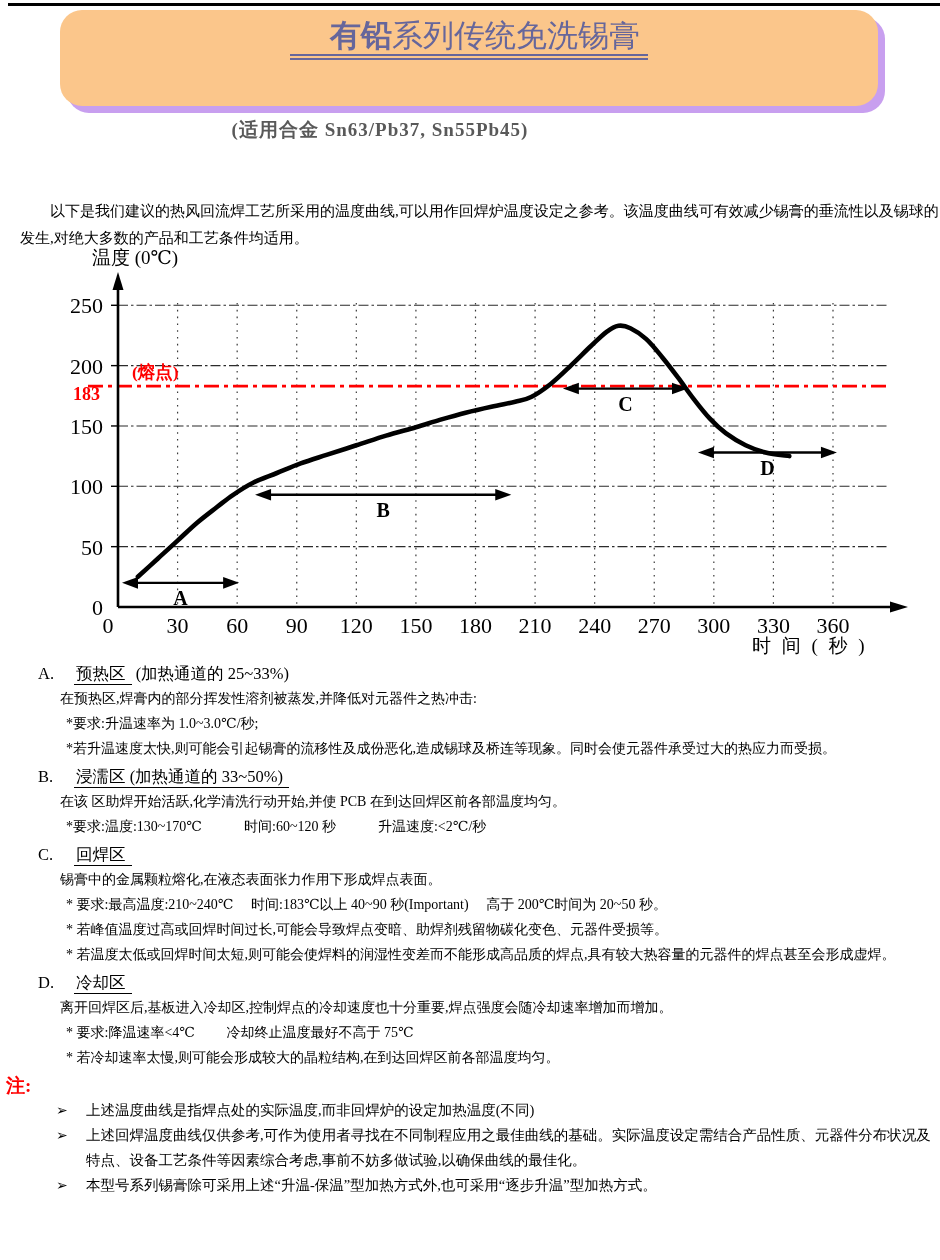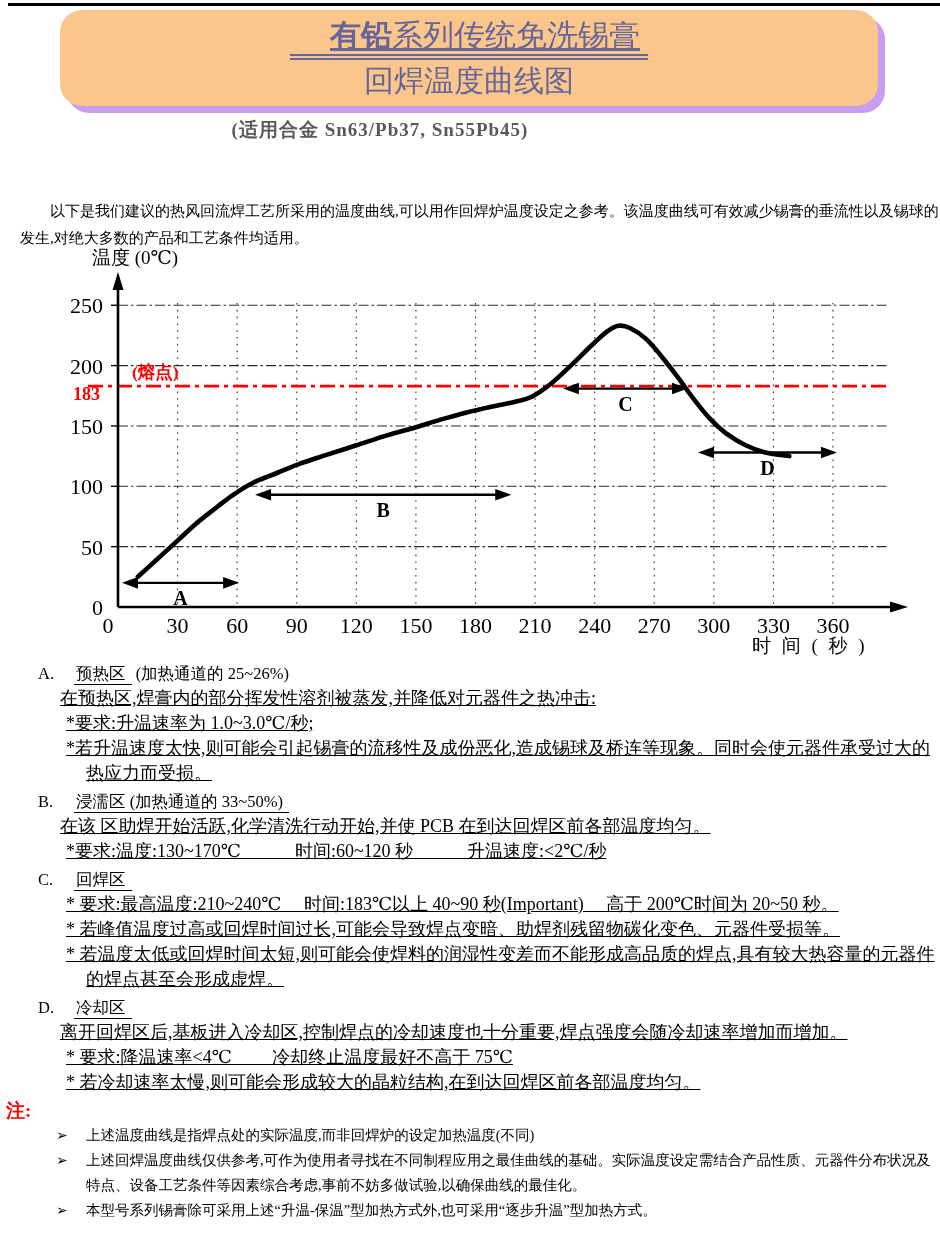--- a/index.html
+++ b/index.html
@@ -1,50 +1,49 @@
 <!DOCTYPE html>
 <html><head>
 <meta charset="utf-8">
 <style>
   html,body{margin:0;padding:0;background:#fff;}
   .page{position:relative;width:940px;height:1260px;background:#fff;overflow:hidden;
         font-family:"Liberation Serif","DejaVu Serif",serif;color:#000;}
   .top-rule{position:absolute;left:8px;top:3px;width:932px;border-top:3px solid #000;}
   .banner{position:absolute;left:60px;top:10px;width:818px;height:96px;background:#FBC68B;
           border-radius:22px;box-shadow:7px 7px 0 0 #C89FEF;text-align:center;box-sizing:border-box;padding-top:3px;}
-  .t1{font-size:31px;color:#66669B;line-height:46px;font-weight:normal;text-decoration:underline;}
+  .t1{font-size:31px;color:#66669B;line-height:46px;font-weight:normal;}
   .t1 .u{border-bottom:6px double #66669B;padding:0 8px 1px 40px;}
   .t1 .bold{font-weight:bold;}
   .t2{font-size:30px;color:#66669B;line-height:44px;}
   .subtitle{position:absolute;left:0;top:117px;width:760px;text-align:center;
             font-size:19px;font-weight:bold;color:#595959;letter-spacing:1px;}
   .intro{position:absolute;left:8px;top:186px;width:926px;font-size:15px;line-height:27px;
          text-indent:2em;margin:12px;}
   .chart{position:absolute;left:0;top:246px;width:940px;height:418px;}
   .content{position:absolute;left:0;top:658px;width:940px;}
   .sec-head{font-size:16.5px;line-height:25px;margin-top:3px;}
   .sec-head .ltr{display:inline-block;margin-left:38px;width:36px;}
   .sec-head .und{border-bottom:1.2px solid #000;padding:0 6px 1px 2px;}
-  .ln{font-size:18px;line-height:25px;white-space:pre-wrap;margin:0;text-decoration:underline;}
+  .ln{font-size:14px;line-height:25px;white-space:pre-wrap;margin:0;}
   .ln.desc{padding-left:60px;}
   .ln.star{padding-left:86px;text-indent:-20px;}
   .notes-label{margin:4px 0 0 6px;font-size:19px;line-height:24px;font-weight:bold;color:#FF0000;}
   .note{position:relative;font-size:14.5px;line-height:25px;padding-left:86px;white-space:pre-wrap;}
   .note .bullet{position:absolute;left:56px;top:0;font-size:14px;}
   svg text{font-family:"Liberation Serif","DejaVu Serif",serif;}
 </style>
 </head>
 <body>
 
 <div class="page">
   <div class="top-rule"></div>
 
   <div class="banner">
     <div class="t1"><span class="u"><span class="bold">有铅</span><span>系列传统免洗锡膏</span></span></div>
-    <div class="t2">回焊温度曲线图</div>
   </div>
 
   <div class="subtitle">(适用合金 Sn63/Pb37, Sn55Pb45)</div>
 
   <p class="intro">以下是我们建议的热风回流焊工艺所采用的温度曲线,可以用作回焊炉温度设定之参考。该温度曲线可有效减少锡膏的垂流性以及锡球的发生,对绝大多数的产品和工艺条件均适用。</p>
 
   <div class="chart" id="chart"><svg viewBox="0 0 940 418" width="940" height="418">
         <line x1="118" y1="300.655" x2="888" y2="300.655" stroke="#2b2b2b" stroke-width="1.1" stroke-dasharray="10 3 2.5 3"></line>
         <line x1="118" y1="240.31" x2="888" y2="240.31" stroke="#2b2b2b" stroke-width="1.1" stroke-dasharray="10 3 2.5 3"></line>
         <line x1="118" y1="179.96499999999997" x2="888" y2="179.96499999999997" stroke="#2b2b2b" stroke-width="1.1" stroke-dasharray="10 3 2.5 3"></line>
@@ -109,28 +108,29 @@
         <polygon points="688.0107,142.5511 672.0107,136.75109999999998 672.0107,148.3511" fill="#000"></polygon>
         <text x="625.4485500000001" y="164.5511" font-size="20" font-weight="bold" text-anchor="middle">C</text>
         <line x1="711.9412" y1="206.5168" x2="822.9682" y2="206.5168" stroke="#000" stroke-width="2.3"></line>
         <polygon points="697.9412,206.5168 713.9412,200.71679999999998 713.9412,212.3168" fill="#000"></polygon>
         <polygon points="836.9682,206.5168 820.9682,200.71679999999998 820.9682,212.3168" fill="#000"></polygon>
         <text x="767.4547" y="228.5168" font-size="20" font-weight="bold" text-anchor="middle">D</text>
       </svg></div>
 
   <div class="content">
     <div id="sections">
-        <div class="sec-head"><span class="ltr">A.</span><span class="und">预热区</span><span> (加热通道的 25~26%)</span></div>
+        <div class="sec-head"><span class="ltr">A.</span><span class="und">预热区</span><span> (加热通道的 25~33%)</span></div>
         <div class="ln desc">在预热区,焊膏内的部分挥发性溶剂被蒸发,并降低对元器件之热冲击:</div>
         <div class="ln star">*要求:升温速率为 1.0~3.0℃/秒;</div>
         <div class="ln star">*若升温速度太快,则可能会引起锡膏的流移性及成份恶化,造成锡球及桥连等现象。同时会使元器件承受过大的热应力而受损。</div>
         <div class="sec-head"><span class="ltr">B.</span><span class="und">浸濡区  (加热通道的 33~50%)</span></div>
         <div class="ln desc">在该 区助焊开始活跃,化学清洗行动开始,并使 PCB 在到达回焊区前各部温度均匀。</div>
         <div class="ln star">*要求:温度:130~170℃　　　时间:60~120 秒　　　升温速度:&lt;2℃/秒</div>
         <div class="sec-head"><span class="ltr">C.</span><span class="und">回焊区</span></div>
+        <div class="ln desc">锡膏中的金属颗粒熔化,在液态表面张力作用下形成焊点表面。</div>
         <div class="ln star">* 要求:最高温度:210~240℃　 时间:183℃以上 40~90 秒(Important)　 高于 200℃时间为 20~50 秒。</div>
         <div class="ln star">* 若峰值温度过高或回焊时间过长,可能会导致焊点变暗、助焊剂残留物碳化变色、元器件受损等。</div>
         <div class="ln star">* 若温度太低或回焊时间太短,则可能会使焊料的润湿性变差而不能形成高品质的焊点,具有较大热容量的元器件的焊点甚至会形成虚焊。</div>
         <div class="sec-head"><span class="ltr">D.</span><span class="und">冷却区</span></div>
         <div class="ln desc">离开回焊区后,基板进入冷却区,控制焊点的冷却速度也十分重要,焊点强度会随冷却速率增加而增加。</div>
         <div class="ln star">* 要求:降温速率&lt;4℃　　 冷却终止温度最好不高于 75℃</div>
         <div class="ln star">* 若冷却速率太慢,则可能会形成较大的晶粒结构,在到达回焊区前各部温度均匀。</div>
       </div>
     <div class="notes-label">注:</div>
     <div id="note-items">

